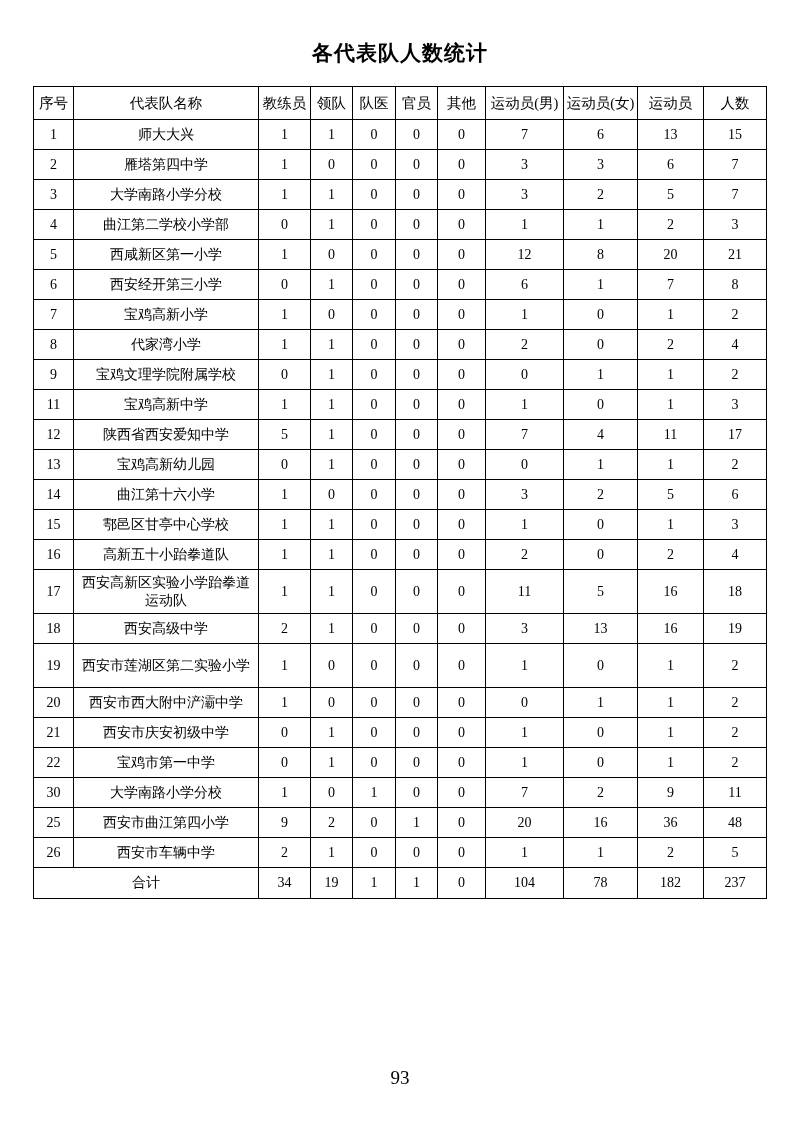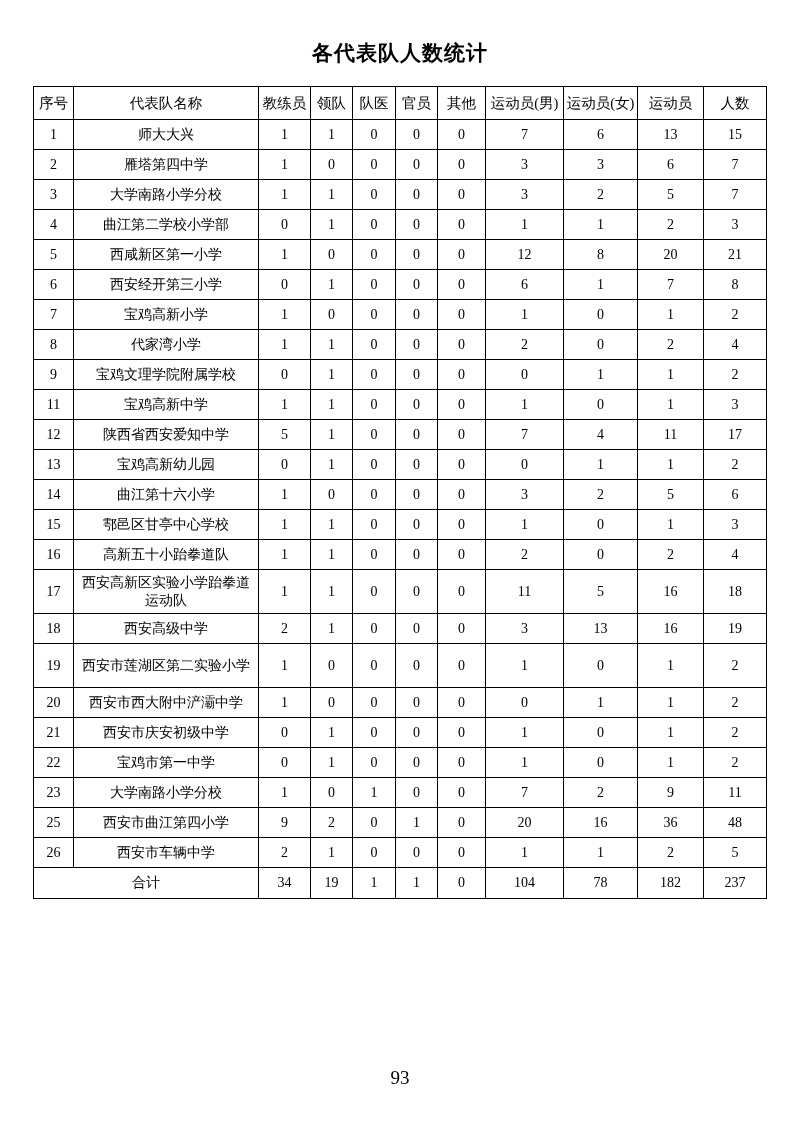--- a/index.html
+++ b/index.html
@@ -369,21 +369,21 @@
         <td>1</td>
         <td>0</td>
         <td>0</td>
         <td>0</td>
         <td>1</td>
         <td>0</td>
         <td>1</td>
         <td>2</td>
       </tr>
       <tr class="row-normal">
-        <td>23</td>
+        <td>30</td>
         <td class="c-name">大学南路小学分校</td>
         <td>1</td>
         <td>0</td>
         <td>1</td>
         <td>0</td>
         <td>0</td>
         <td>7</td>
         <td>2</td>
         <td>9</td>
         <td>11</td>

